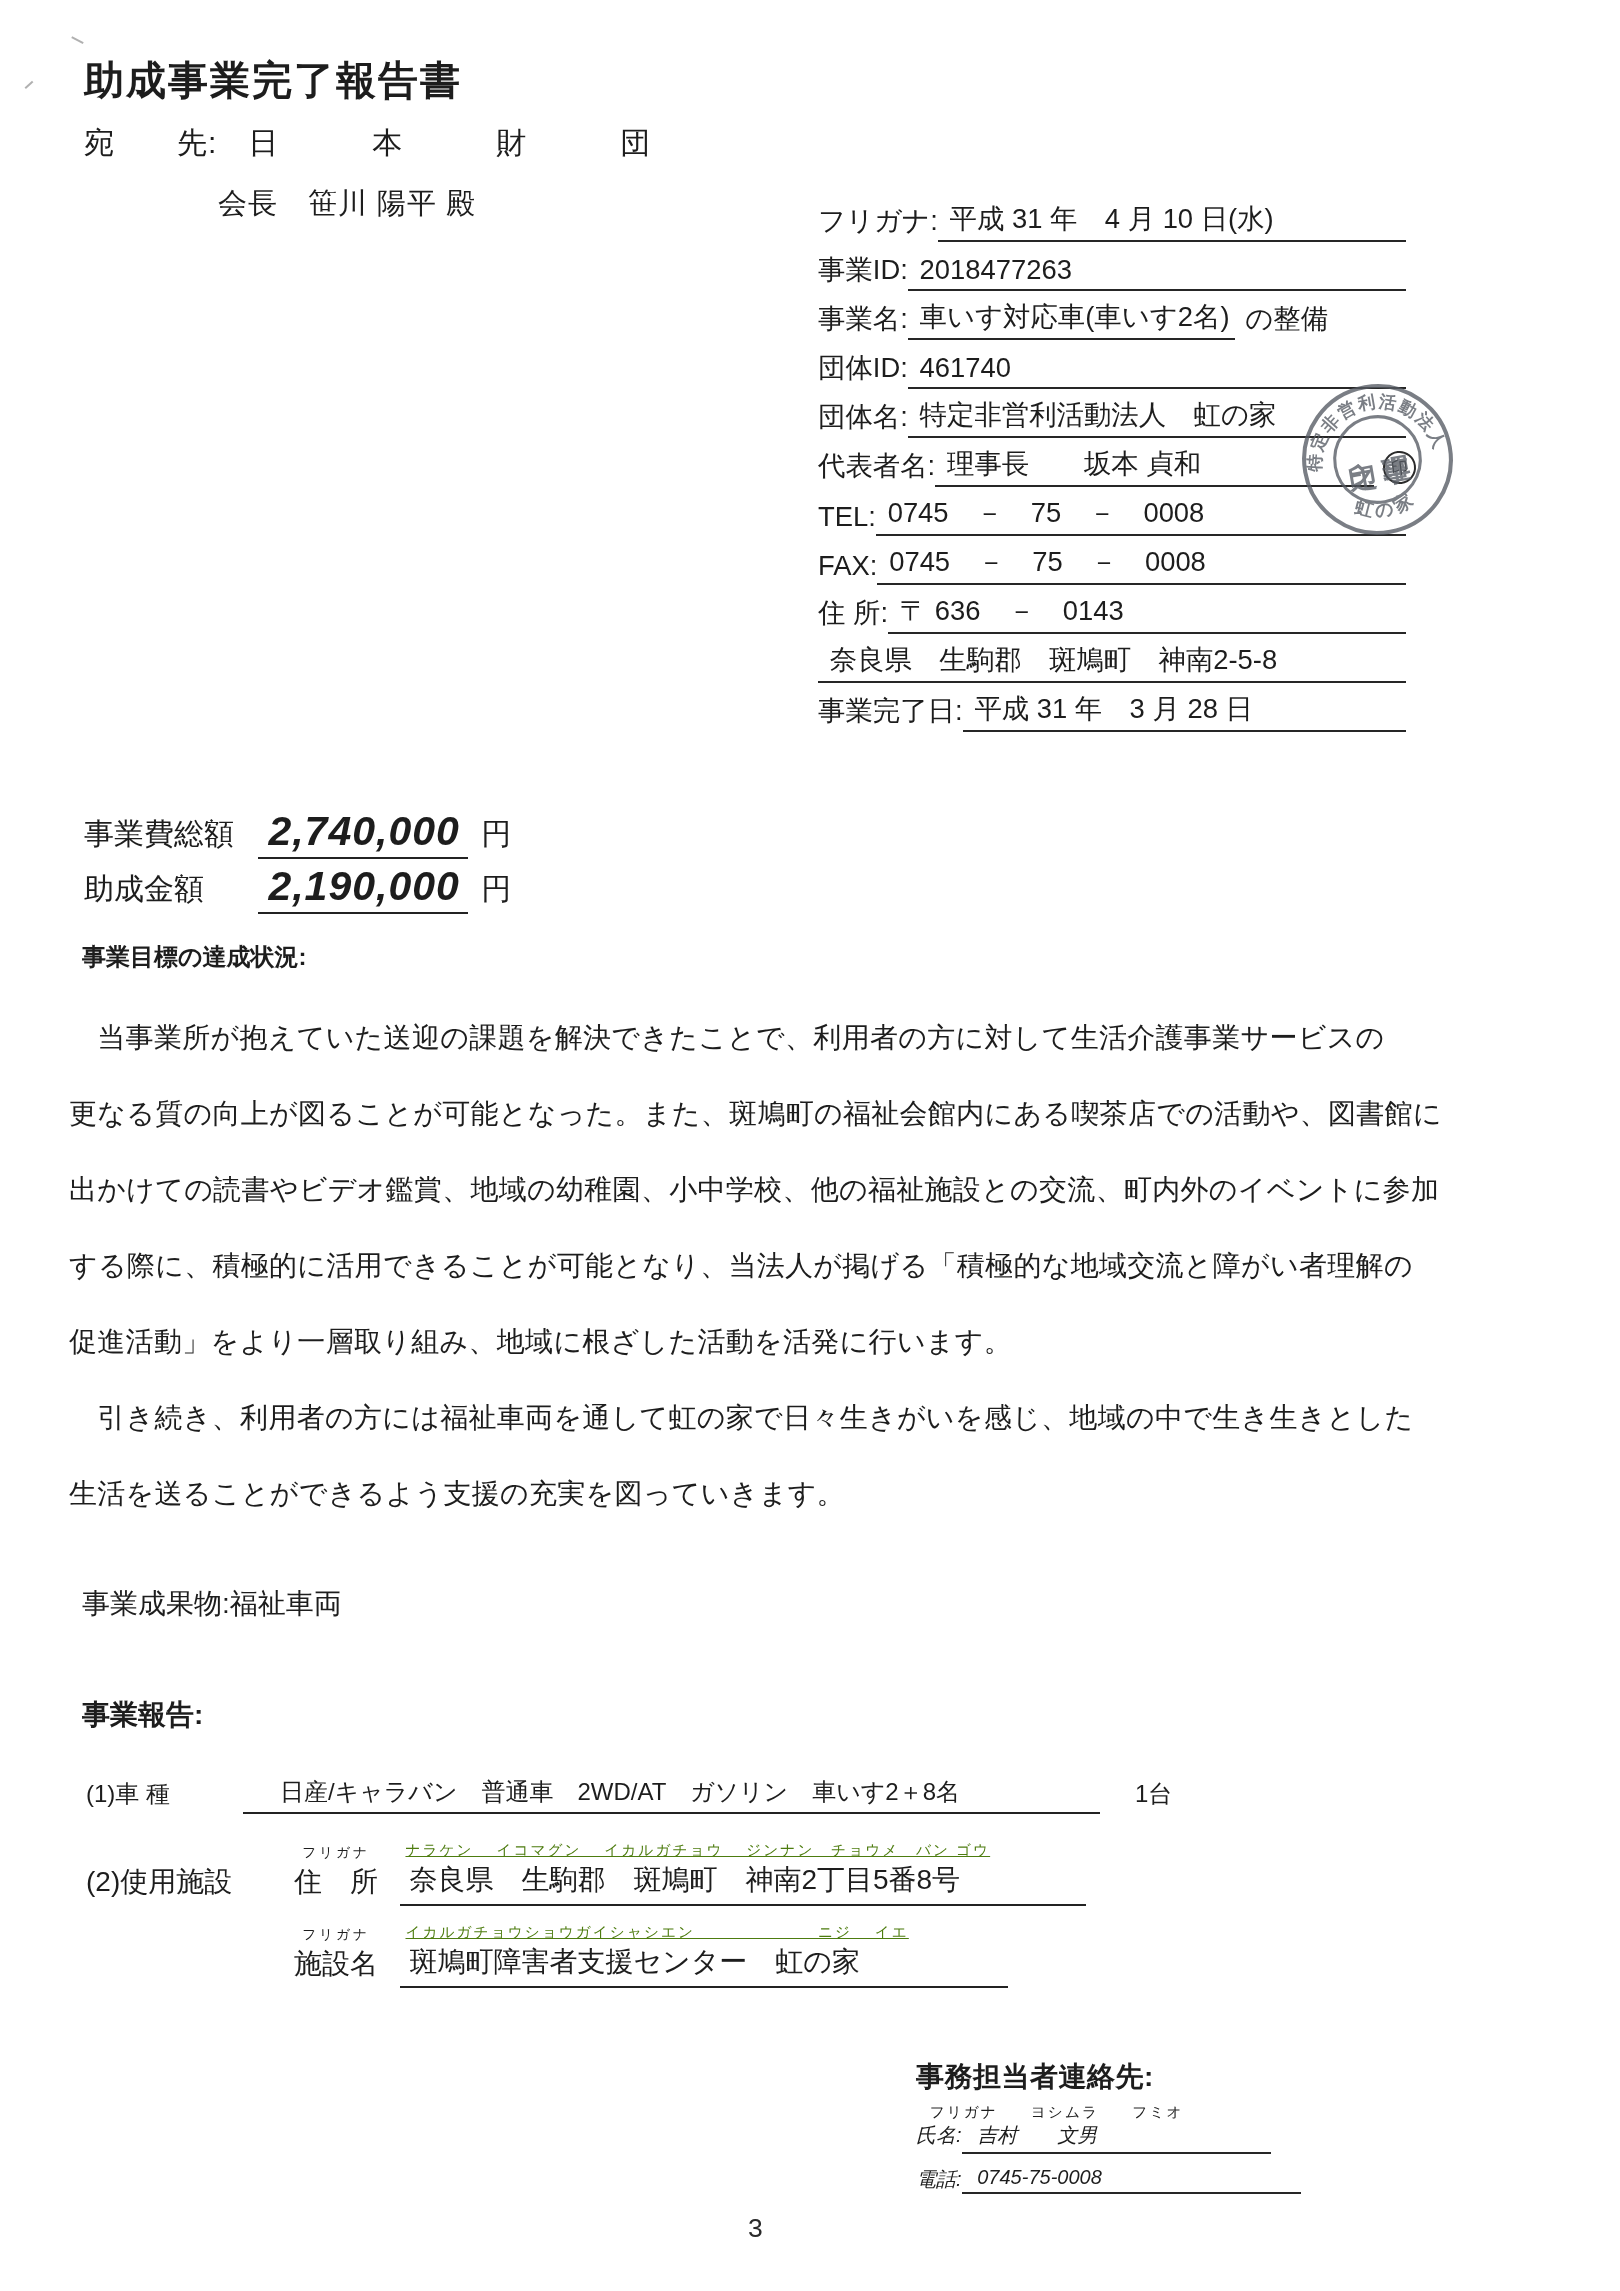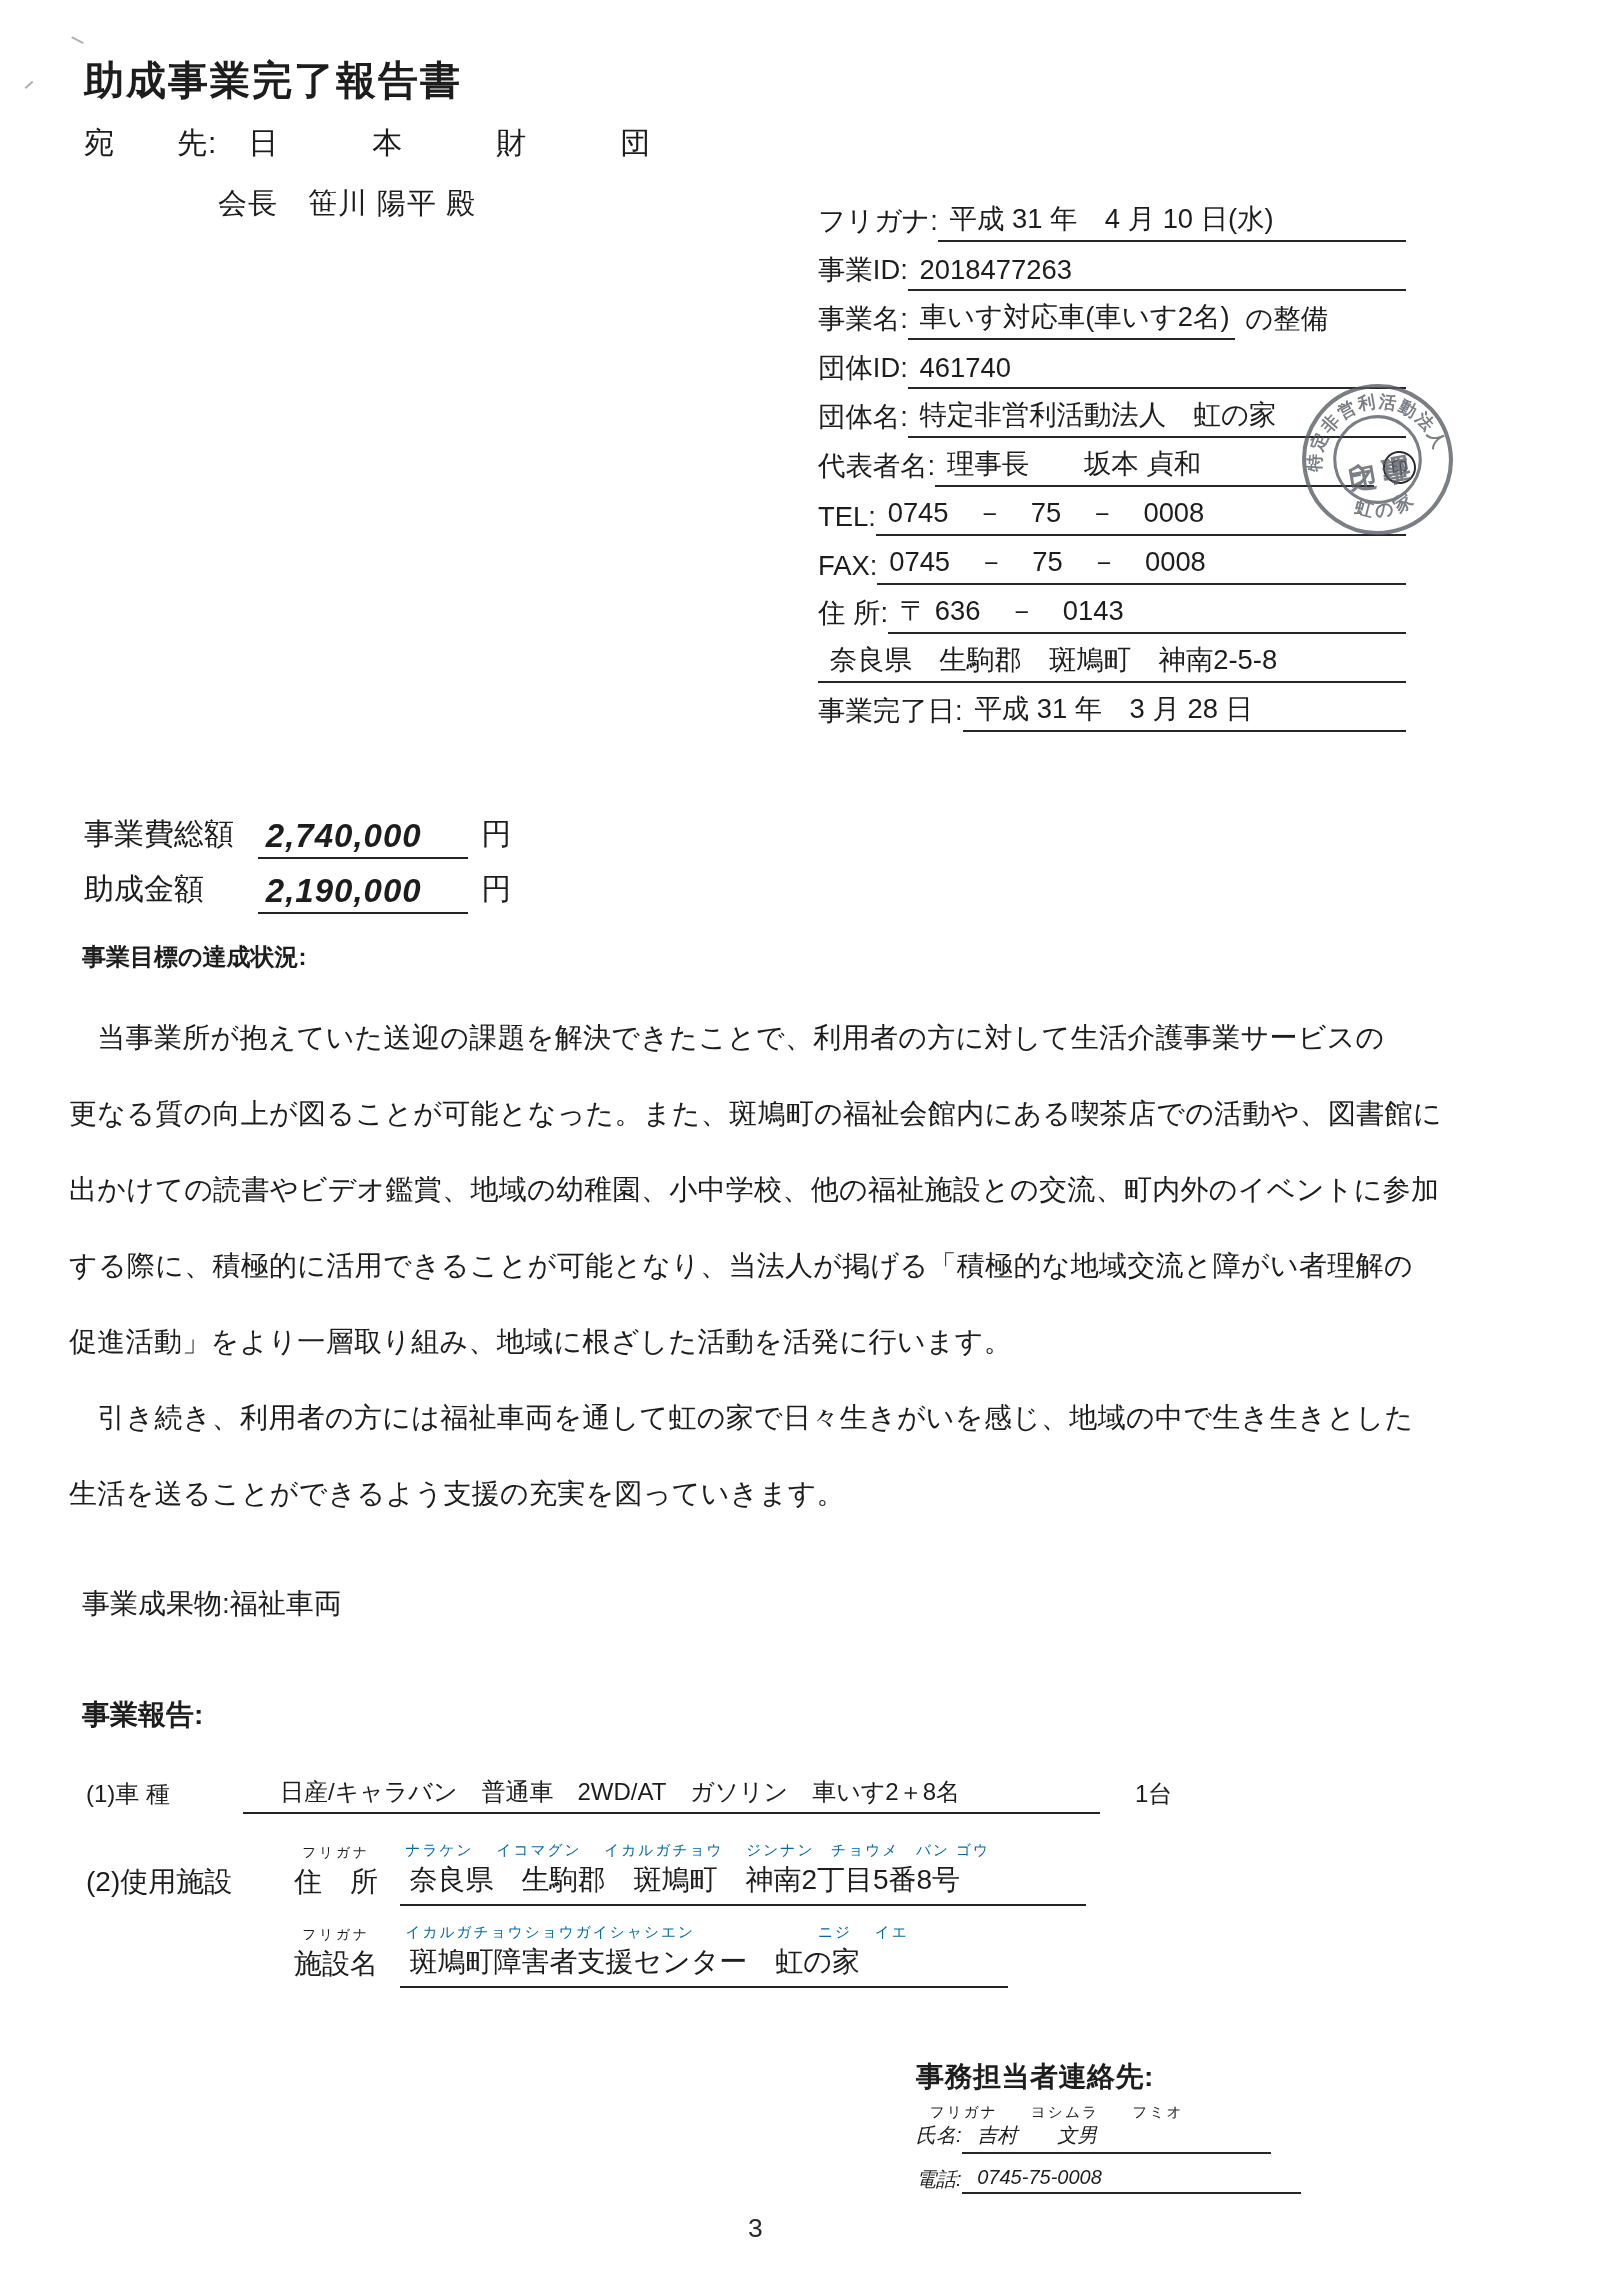--- a/index.html
+++ b/index.html
@@ -38,22 +38,22 @@
   }
 
   
   .stamp{left:1296px;top:378px;width:163px;height:163px;transform:rotate(-10deg);opacity:.78;}
 
   
   .amounts{left:84px;top:804px;}
   .amt-row{display:flex;align-items:flex-end;height:55px;font-size:30px;}
   .amt-label{width:174px;white-space:pre;padding-bottom:3.9px;font-weight:500;}
   .amt-value{
-    min-width:194px;text-align:left;border-bottom:2.5px solid #232323;
-    font-style:italic;font-weight:700;font-size:33px;letter-spacing:1px;padding:0 7.8px 2px 7.8px;
+    min-width:194px;text-align:right;border-bottom:2.5px solid #232323;
+    font-style:italic;font-weight:700;font-size:41px;letter-spacing:1px;padding:0 7.8px 2px 7.8px;
   }
   .amt-unit{margin-left:13.7px;padding-bottom:3.9px;}
 
   
   .goal-head{left:82px;top:941px;font-size:24px;font-weight:600;}
   .body-text{left:69px;top:1000px;width:1500px;}
   .body-line{height:76px;display:flex;align-items:center;font-size:28px;letter-spacing:0.3px;white-space:pre;}
 
   .deliv-head{left:82px;top:1585px;font-size:28px;font-weight:400;}
   .report-head{left:82px;top:1696px;font-size:28px;font-weight:600;}
@@ -63,21 +63,21 @@
   .veh-label{white-space:pre;padding-bottom:3.9px;width:157px;}
   .veh-value{width:814px;border-bottom:2.5px solid #232323;white-space:pre;padding:0 5.9px 3.9px 37px;}
   .veh-suffix{white-space:pre;padding:0 0 3.9px 35px;}
 
   
   .facA{left:86px;top:1841px;}
   .facB{left:294px;top:1923px;}
   .fac-row{display:flex;align-items:flex-end;}
   .fac-label{white-space:pre;font-size:28px;padding-bottom:4.9px;width:208px;}
   .fcell{display:flex;flex-direction:column;}
-  .furi{font-size:14.7px;color:#0369a1;letter-spacing:2px;white-space:pre;padding-left:5.9px;margin-bottom:1px;}
+  .furi{font-size:14.7px;color:#4d7c0f;letter-spacing:2px;white-space:pre;padding-left:5.9px;margin-bottom:1px;text-decoration:underline;}
   .furi-label{font-size:13.7px;letter-spacing:2.9px;text-align:center;margin-bottom:1px;}
   .fmain{font-size:28px;white-space:pre;padding-bottom:4.9px;}
   .fval .fmain{border-bottom:2.5px solid #232323;padding:0 9.8px 4.9px 9.8px;}
   .fgap{width:21.6px;}
   .wA{min-width:686px;}
   .wB{min-width:608px;}
 
   
   .contact{left:916px;top:2058px;width:490px;}
   .c-head{font-size:28px;font-weight:600;letter-spacing:0.5px;}

